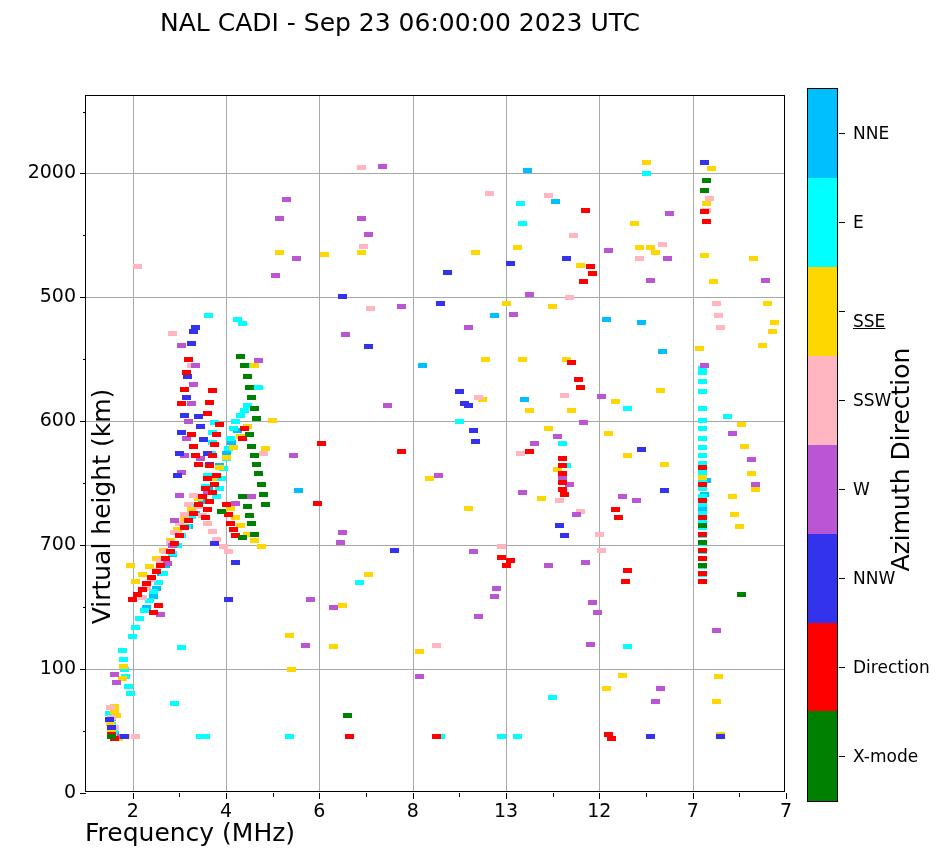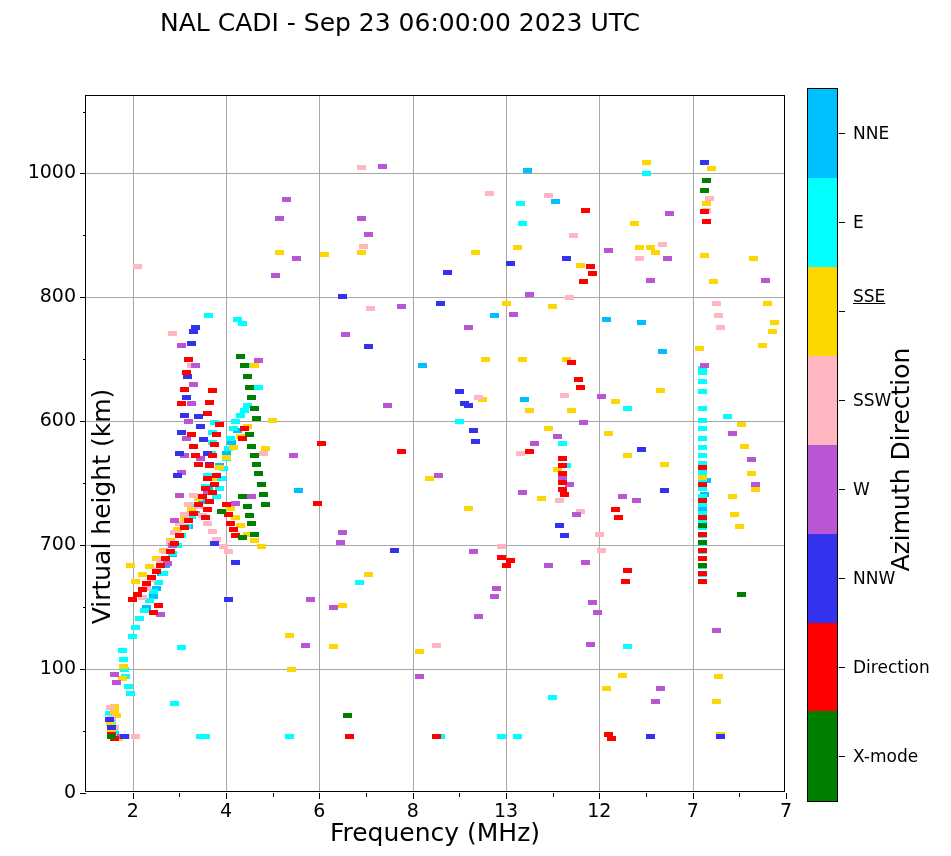--- a/index.html
+++ b/index.html
@@ -12,21 +12,21 @@
   .gridv{position:absolute;top:0;bottom:0;width:1px;background:#a8a8a8;}
   .gridh{position:absolute;left:0;right:0;height:1px;background:#a8a8a8;}
   #datalayer{position:absolute;left:0;top:0;right:0;bottom:0;overflow:hidden;}
   .pt{position:absolute;}
   .xtick{position:absolute;width:1px;height:6px;background:#000;top:697px;}
   .xtickm{position:absolute;width:1px;height:3.5px;background:#000;top:697px;}
   .ytick{position:absolute;height:1px;width:6px;background:#000;left:-6px;}
   .ytickm{position:absolute;height:1px;width:3.5px;background:#000;left:-3.5px;}
   .xlab{position:absolute;top:703px;font-size:19px;color:#000;text-align:center;width:60px;}
   .ylab{position:absolute;font-size:19px;color:#000;text-align:right;width:70px;left:-80px;}
-  #xaxis-title{position:absolute;left:85px;top:818px;width:700px;text-align:center;
+  #xaxis-title{position:absolute;left:85px;top:818px;width:700px;
                font-size:25px;color:#000;}
   #yaxis-title{position:absolute;left:-265px;top:396px;width:560px;text-align:center;
                font-size:25px;color:#000;transform:rotate(-90deg);transform-origin:center center;}
   #cbar{position:absolute;left:807px;top:88px;width:31px;height:714px;
         border:1.3px solid #000;box-sizing:border-box;}
   .cseg{position:absolute;left:0;right:0;}
   .ctick{position:absolute;left:31px;width:6px;height:1px;background:#000;}
   .clab{position:absolute;left:45px;font-size:17px;color:#000;white-space:nowrap;
         transform:translateY(-50%);}
   #cbar-title{position:absolute;left:620px;top:445px;width:560px;text-align:center;
@@ -595,41 +595,41 @@
         <div class="ytick" style="top: 573.1px;"></div>
         <div class="ylab" style="top: 560.1px;">100</div>
         <div class="ytickm" style="top: 511.1px;"></div>
         <div class="ytick" style="top: 449.2px;"></div>
         <div class="ylab" style="top: 436.2px;">700</div>
         <div class="ytickm" style="top: 387.2px;"></div>
         <div class="ytick" style="top: 325.3px;"></div>
         <div class="ylab" style="top: 312.3px;">600</div>
         <div class="ytickm" style="top: 263.3px;"></div>
         <div class="ytick" style="top: 201.4px;"></div>
-        <div class="ylab" style="top: 188.4px;">800</div>
+        <div class="ylab" style="top: 188.4px;">500</div>
         <div class="ytickm" style="top: 139.4px;"></div>
         <div class="ytick" style="top: 77.4px;"></div>
-        <div class="ylab" style="top: 64.4px;">1000</div>
+        <div class="ylab" style="top: 64.4px;">2000</div>
         <div class="ytickm" style="top: 15.5px;"></div>
       </div>
     <div id="yaxis-title">Virtual height (km)</div>
   </div>
 
   <div id="xaxis-title">Frequency (MHz)</div>
 
   <div id="cbar">
       <div class="cseg" style="top: 0px; height: 89.42px; background: rgb(0, 191, 255);"></div>
       <div class="ctick" style="top: 44.46px;"></div>
       <div class="clab" style="top: 44.46px;">NNE</div>
       <div class="cseg" style="top: 88.92px; height: 89.42px; background: rgb(0, 255, 255);"></div>
       <div class="ctick" style="top: 133.39px;"></div>
       <div class="clab" style="top: 133.39px;">E</div>
       <div class="cseg" style="top: 177.85px; height: 89.42px; background: rgb(255, 215, 0);"></div>
       <div class="ctick" style="top: 222.31px;"></div>
-      <div class="clab" style="top: 207px; text-decoration: underline;">SSE</div>
+      <div class="clab" style="top: 232px; text-decoration: underline;">SSE</div>
       <div class="cseg" style="top: 266.77px; height: 89.42px; background: rgb(255, 182, 193);"></div>
       <div class="ctick" style="top: 311.24px;"></div>
       <div class="clab" style="top: 311.24px;">SSW</div>
       <div class="cseg" style="top: 355.7px; height: 89.42px; background: rgb(186, 85, 211);"></div>
       <div class="ctick" style="top: 400.16px;"></div>
       <div class="clab" style="top: 400.16px;">W</div>
       <div class="cseg" style="top: 444.63px; height: 89.42px; background: rgb(51, 51, 238);"></div>
       <div class="ctick" style="top: 489.09px;"></div>
       <div class="clab" style="top: 489.09px;">NNW</div>
       <div class="cseg" style="top: 533.55px; height: 89.42px; background: rgb(255, 0, 0);"></div>

